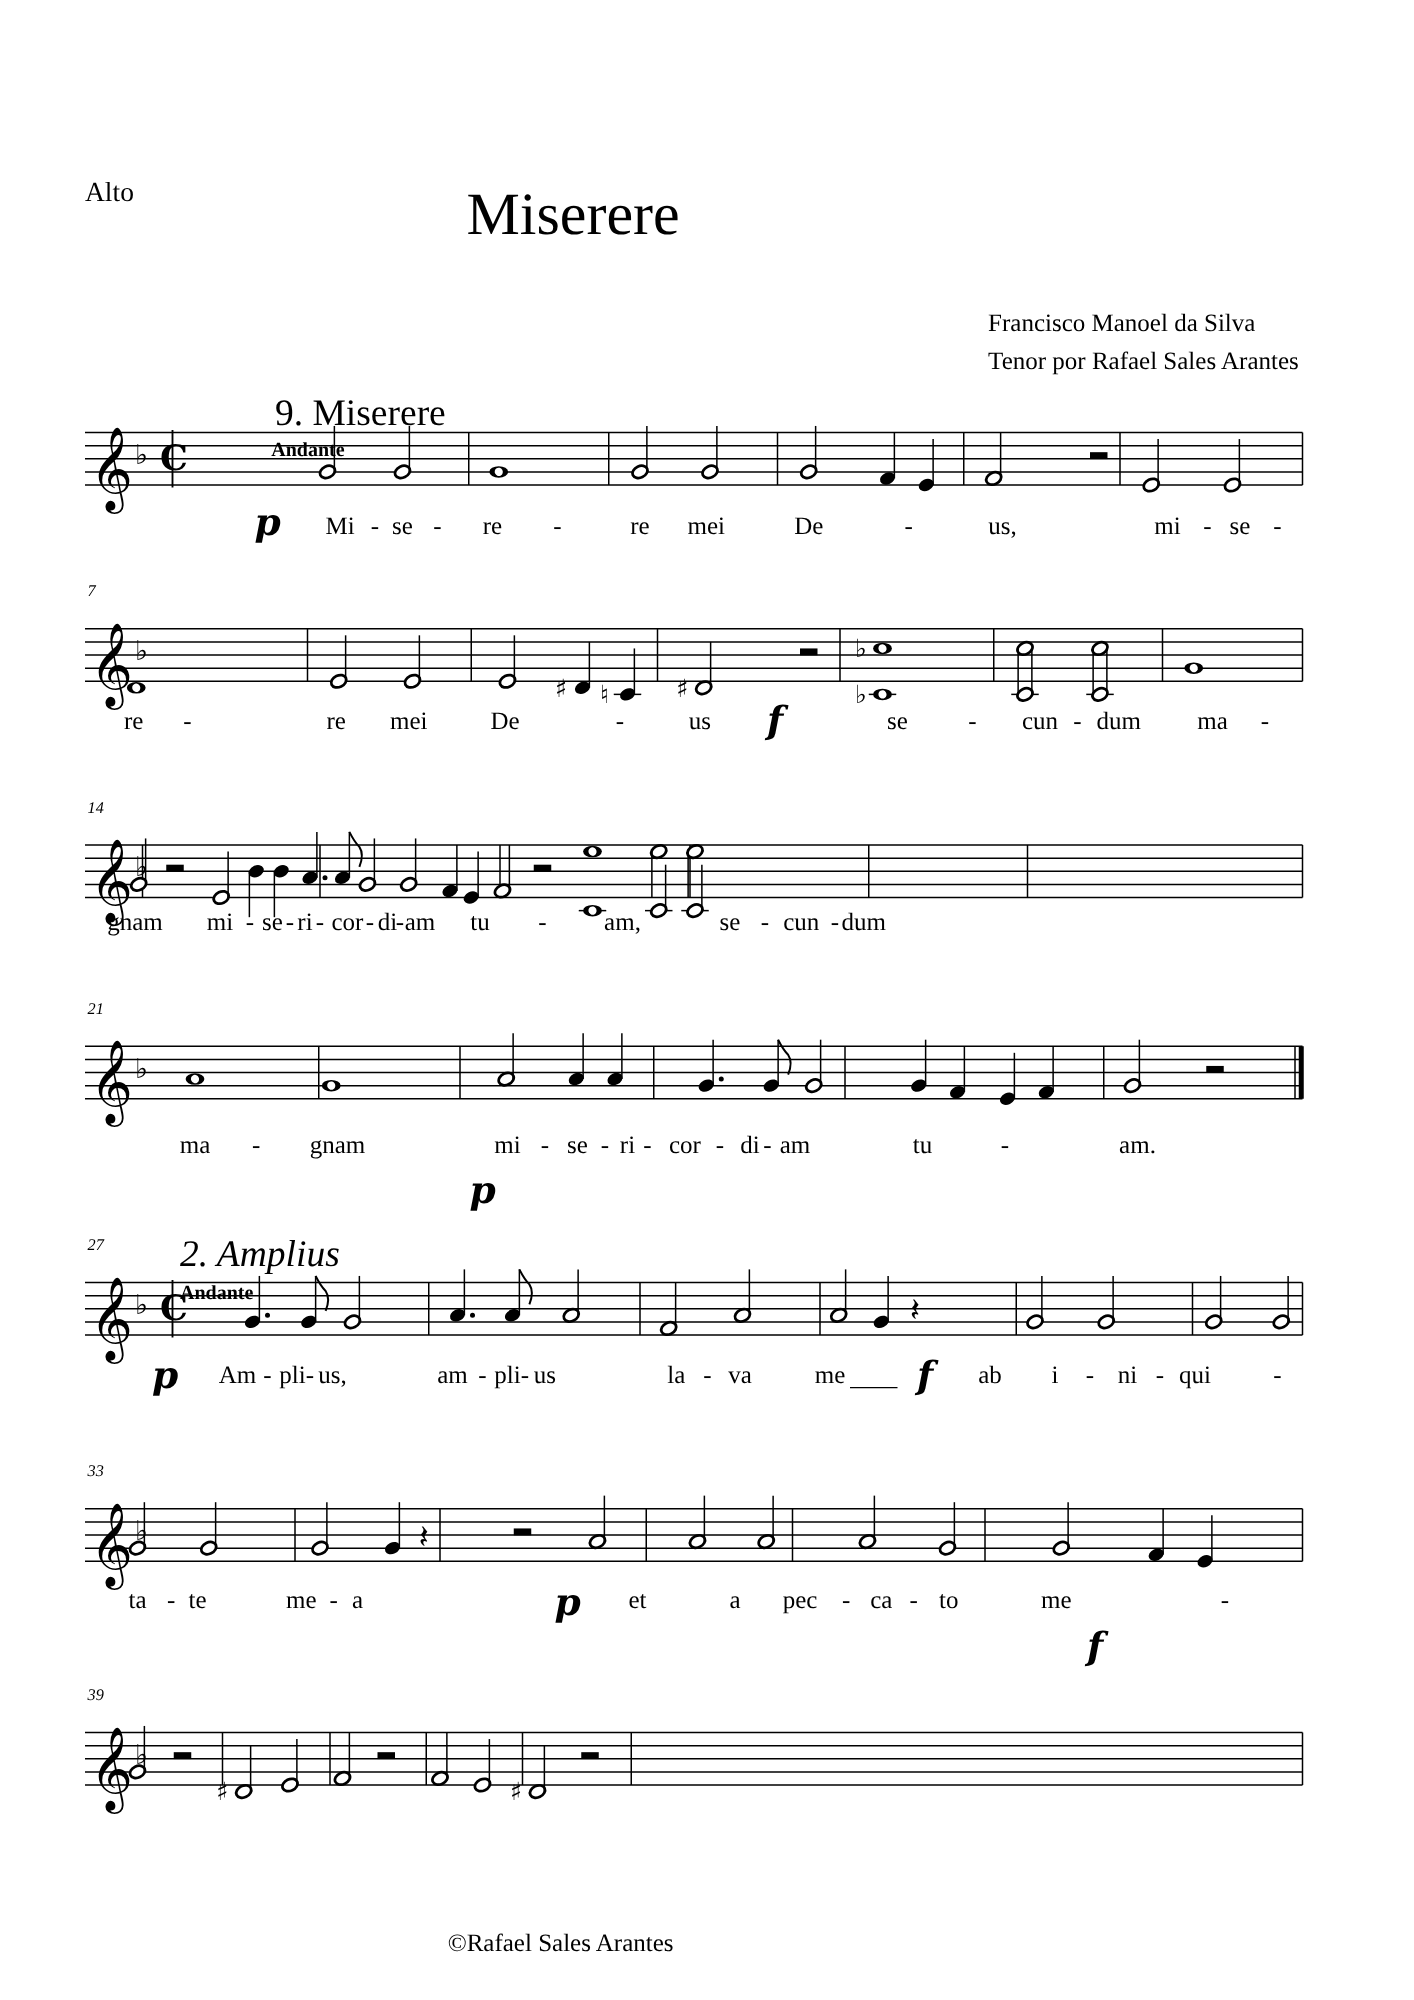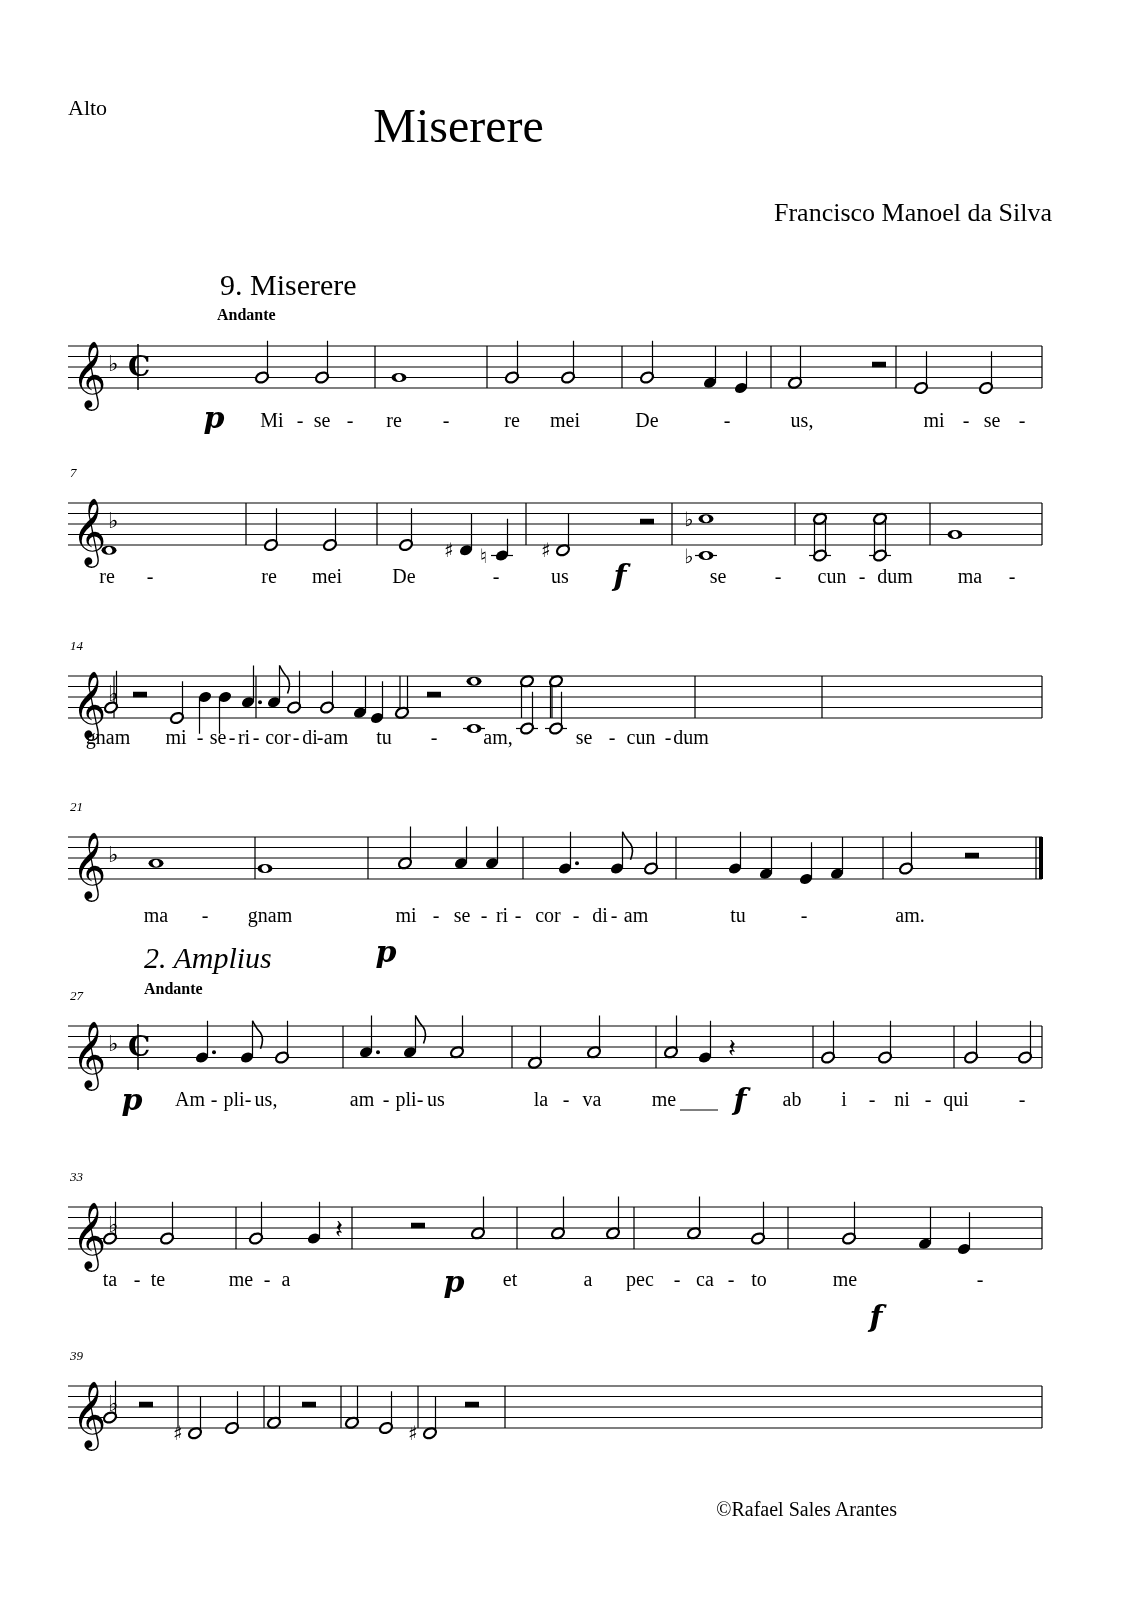--- a/index.html
+++ b/index.html
@@ -1,36 +1,37 @@
 <!DOCTYPE html>
 <html><head>
 <meta charset="utf-8">
 <style>
   html, body { margin: 0; padding: 0; background: #ffffff; }
   body { width: 1131px; height: 1600px; position: relative; overflow: hidden;
          font-family: "Liberation Serif", "DejaVu Serif", serif; color: #000; }
-  .abs { position: absolute; }
+  .abs { position: absolute; margin-top: 46px; }
   #part-name { left: 68px; top: 95px; font-size: 22px; }
   #title { left: 0; width: 917px; top: 98px; text-align: center; font-size: 48px; }
-  #composer { right: 79px; top: 198px; font-size: 26px; text-align: left; line-height: 30px; }
+  #composer { right: 92px; top: 198px; font-size: 20px; text-align: left; line-height: 30px; }
   .section-title { font-size: 30px; }
   .tempo { font-size: 16px; font-weight: bold; }
-  #footer { left: 0; width: 897px; top: 1496px; text-align: right; font-size: 20px; line-height: 26px; }
+  #footer { left: 0; width: 897px; top: 1496px; text-align: center; font-size: 20px; line-height: 26px; }
   svg#score { position: absolute; left: 0; top: 0; }
   .lyric { font-family: "Liberation Serif", serif; font-size: 20px; }
   .dyn { font-family: "DejaVu Serif", serif; font-size: 30px; font-style: italic; font-weight: bold; }
   .mnum { font-family: "Liberation Serif", serif; font-size: 13px; font-style: italic; }
 </style>
 </head>
 <body>
 
 <div id="part-name" class="abs">Alto</div>
 <div id="title" class="abs">Miserere</div>
 <div id="composer" class="abs">
   <div>Francisco Manoel da Silva</div>
+  <div>Tenor por Rafael Sales Arantes</div>
 </div>
 
 <div class="abs section-title" style="left:220px; top:268px;">9. Miserere</div>
 <div class="abs tempo" style="left:217px; top:306px;">Andante</div>
 <div class="abs section-title" style="left:144px; top:941px;font-style:italic;">2. Amplius</div>
 <div class="abs tempo" style="left:144px; top:980px;">Andante</div>
 
 <svg id="score" width="1131" height="1600">
     <g>
       <line x1="68" x2="1042" y1="346" y2="346" stroke="#000" stroke-width="1.2"></line>

